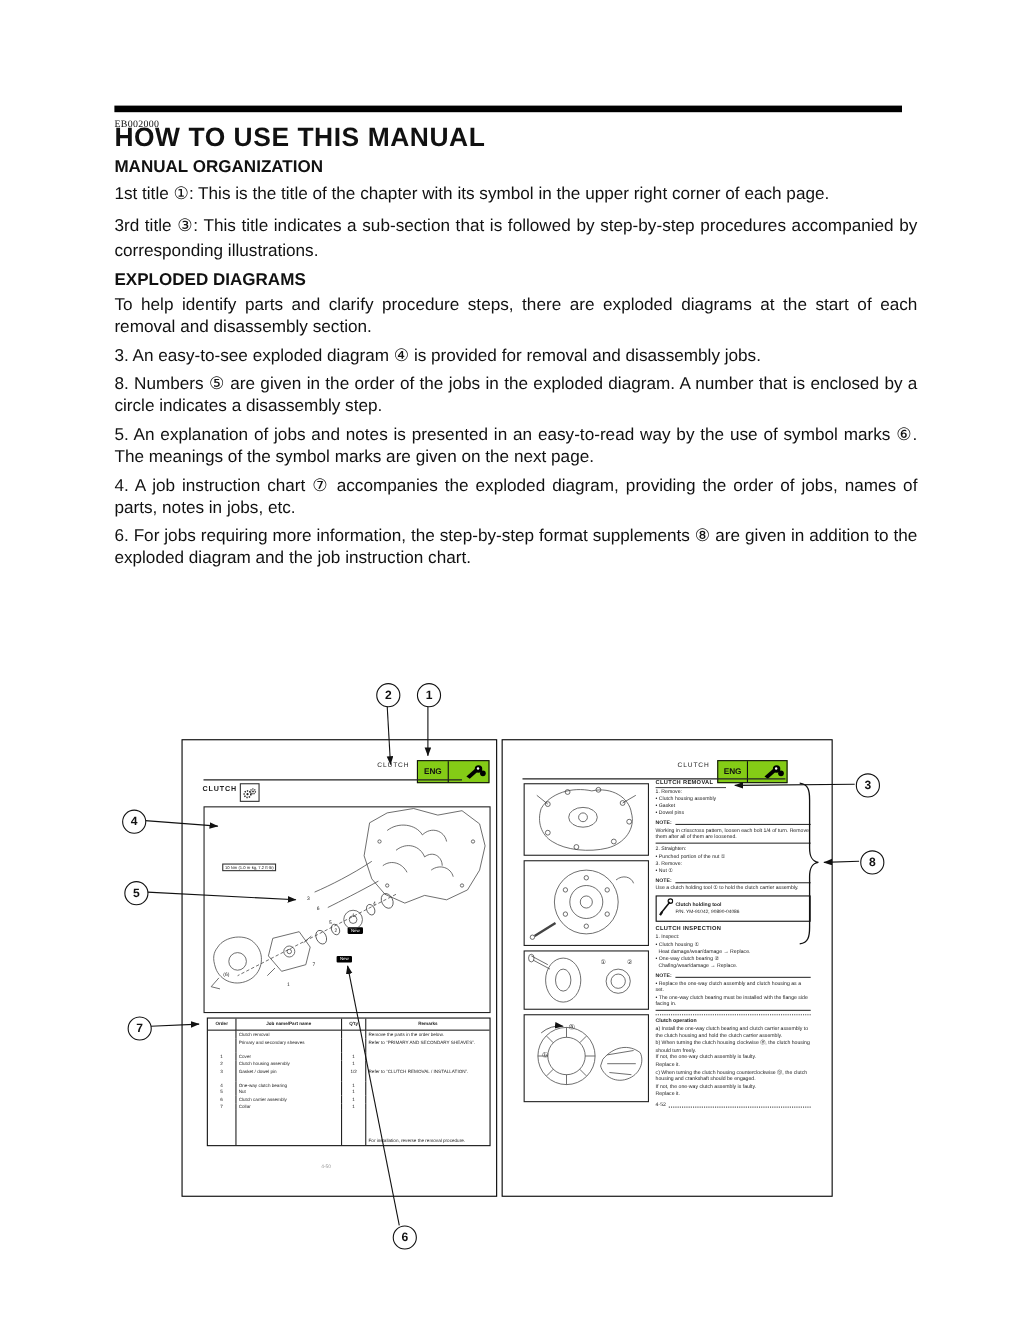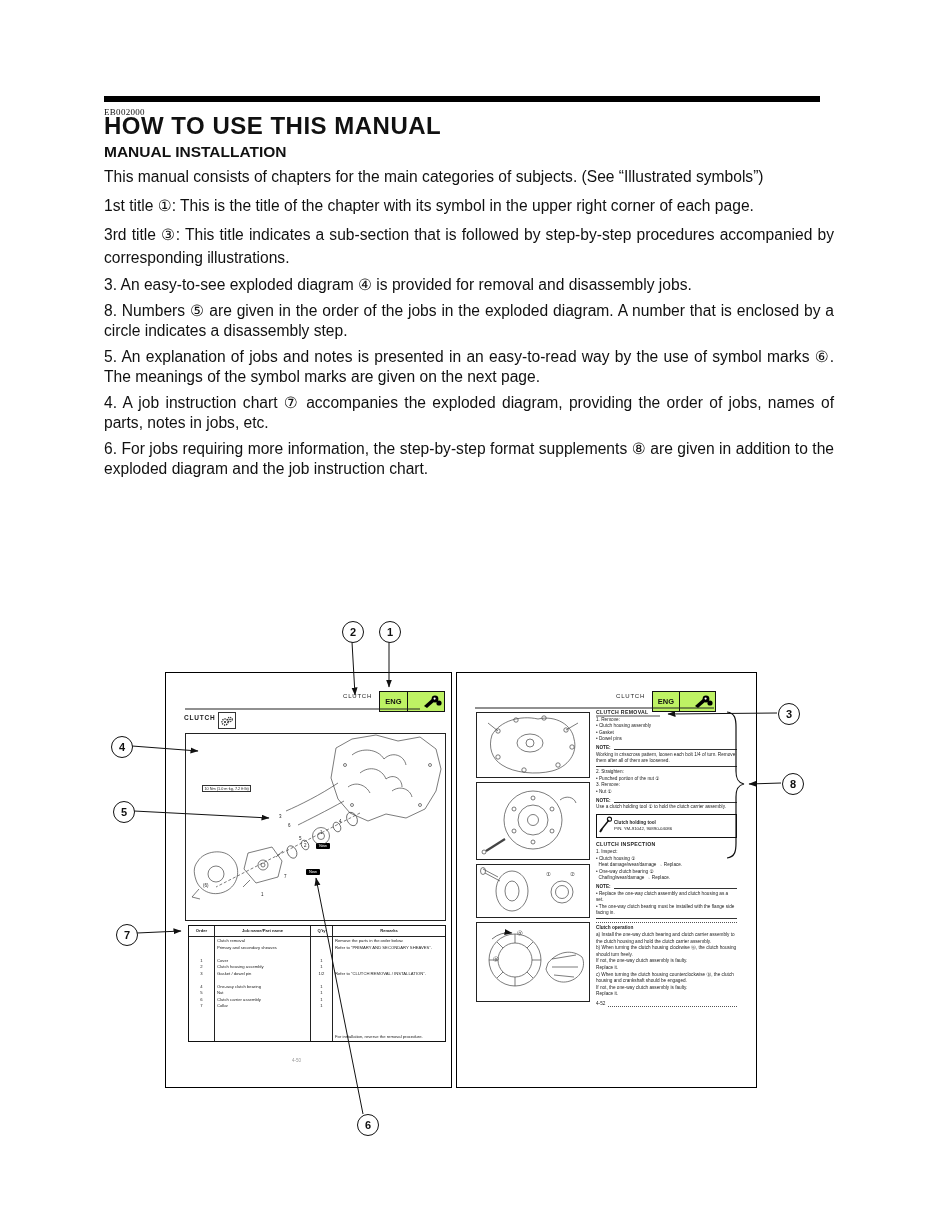--- a/index.html
+++ b/index.html
@@ -16,21 +16,21 @@
   p.s1{line-height:23px;}
   p.s2{line-height:20px;margin:0;}
   
   #figure{left:0;top:615px;width:935px;height:560px;}
   #fig-svg{left:0;top:0;width:935px;height:560px;z-index:4;pointer-events:none;}
   .page-rect{border:1.6px solid #000;background:#fff;z-index:1;}
   #left-page{left:165px;top:57px;width:285px;height:414px;}
   #right-page{left:456px;top:57px;width:299px;height:414px;}
   .fig-txt{color:#222;z-index:2;}
   .running-head{font-size:6px;letter-spacing:.8px;color:#222;z-index:2;}
-  .eng-box{border:1.2px solid #111;display:flex;background:#bef264;z-index:2;gap:11px;}
+  .eng-box{border:1.2px solid #111;display:flex;background:#84cc16;z-index:2;gap:11px;}
   .eng-label{font-size:7.5px;font-weight:bold;border-right:1.2px solid #111;display:flex;align-items:center;justify-content:center;width:27px;}
   .eng-icon-cell{flex:1;display:flex;align-items:center;justify-content:center;}
   .diagram-box{left:185px;top:118px;width:259px;height:186px;border:1px solid #222;z-index:1;}
   .torque-label{left:202px;top:170px;border:.8px solid #333;font-size:3.8px;padding:.5px 1.5px;color:#222;z-index:2;background:#fff;}
   .pd{font-size:4.5px;color:#222;z-index:2;}
   .new-tag{background:#000;color:#fff;font-size:4px;padding:1px 3px;border-radius:1px;z-index:2;line-height:1;}
   .page-num-left{left:292px;top:443px;font-size:4.5px;color:#999;z-index:2;}
   
   #job-table{left:188px;top:310px;width:256px;height:115px;border:1.3px solid #111;display:grid;
     grid-template-columns:26px 96px 22px 1fr;
@@ -62,24 +62,25 @@
 </head>
 <body>
 
 <div id="page">
 
   <div class="abs" id="top-rule"></div>
   <div class="abs" id="doc-code">EB002000</div>
   <h1 class="abs" id="page-title">HOW TO USE THIS MANUAL</h1>
 
   <div class="abs" id="text-col">
-    <h2>MANUAL INSTALLATION</h2>
-    <p class="s1">This manual consists of chapters for the main categories of subjects. (See “Illustrated symbols”)</p>
+    <h2>MANUAL ORGANIZATION</h2>
     <p class="s1">1st title ①: This is the title of the chapter with its symbol in the upper right corner of each page.</p>
     <p class="s1">3rd title ③: This title indicates a sub-section that is followed by step-by-step procedures accompanied by corresponding illustrations.</p>
+    <h2 class="second">EXPLODED DIAGRAMS</h2>
+    <p class="s2">To help identify parts and clarify procedure steps, there are exploded diagrams at the start of each removal and disassembly section.</p>
     <p class="s2">3. An easy-to-see exploded diagram ④ is provided for removal and disassembly jobs.</p>
     <p class="s2">8. Numbers ⑤ are given in the order of the jobs in the exploded diagram. A number that is enclosed by a circle indicates a disassembly step.</p>
     <p class="s2">5. An explanation of jobs and notes is presented in an easy-to-read way by the use of symbol marks ⑥. The meanings of the symbol marks are given on the next page.</p>
     <p class="s2">4. A job instruction chart ⑦ accompanies the exploded diagram, providing the order of jobs, names of parts, notes in jobs, etc.</p>
     <p class="s2">6. For jobs requiring more information, the step-by-step format supplements ⑧ are given in addition to the exploded diagram and the job instruction chart.</p>
   </div>
 
   <div class="abs" id="figure">
 
     <div class="abs page-rect" id="left-page"></div>

